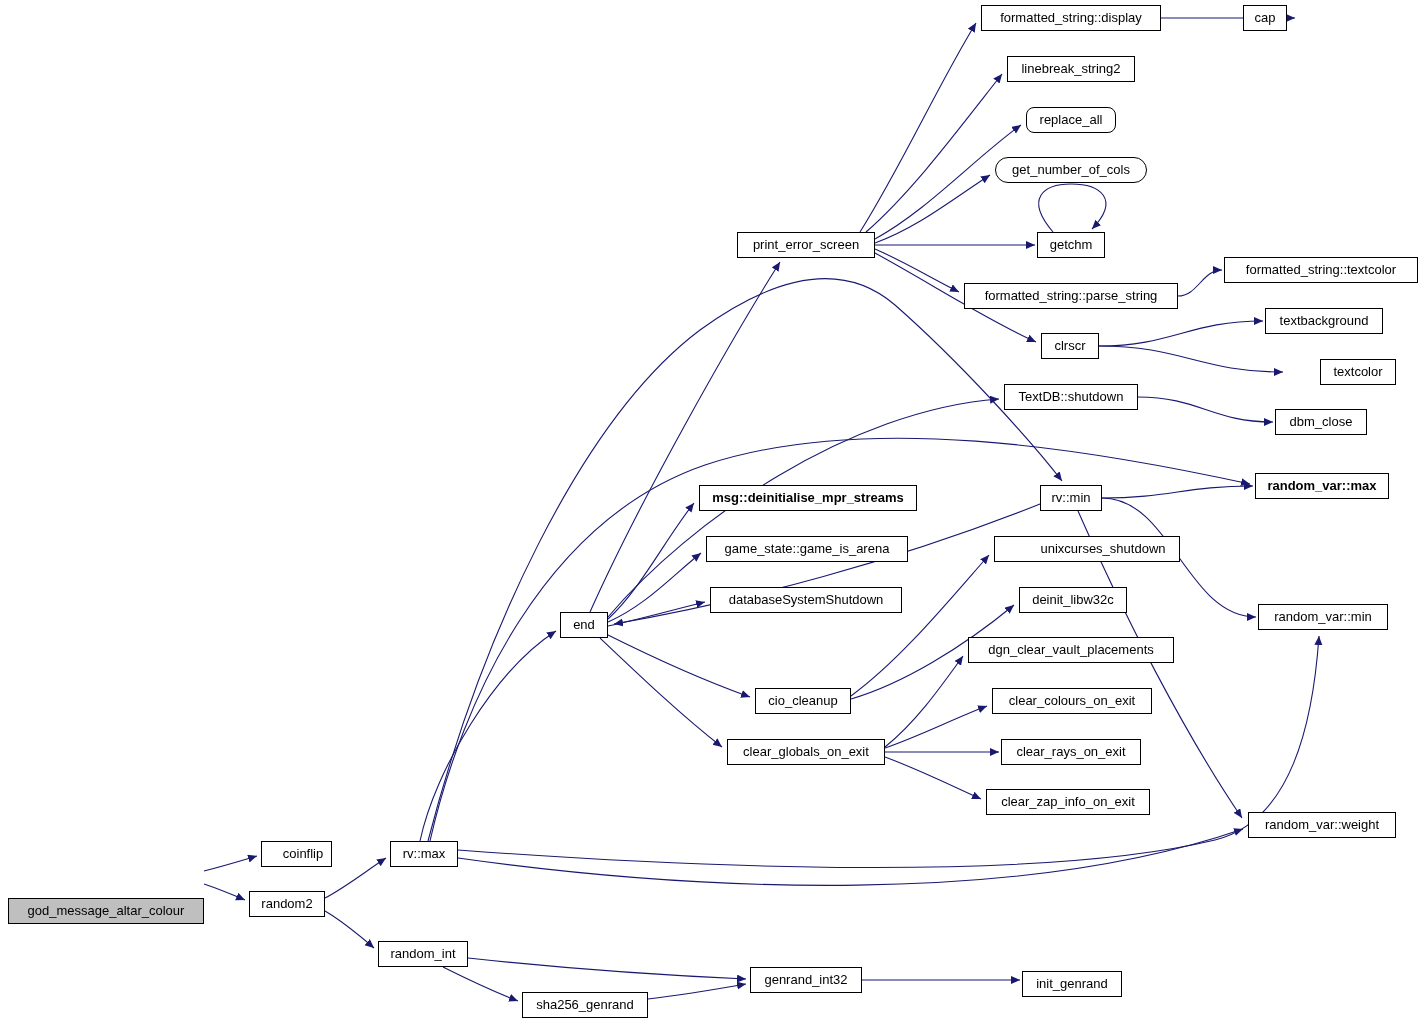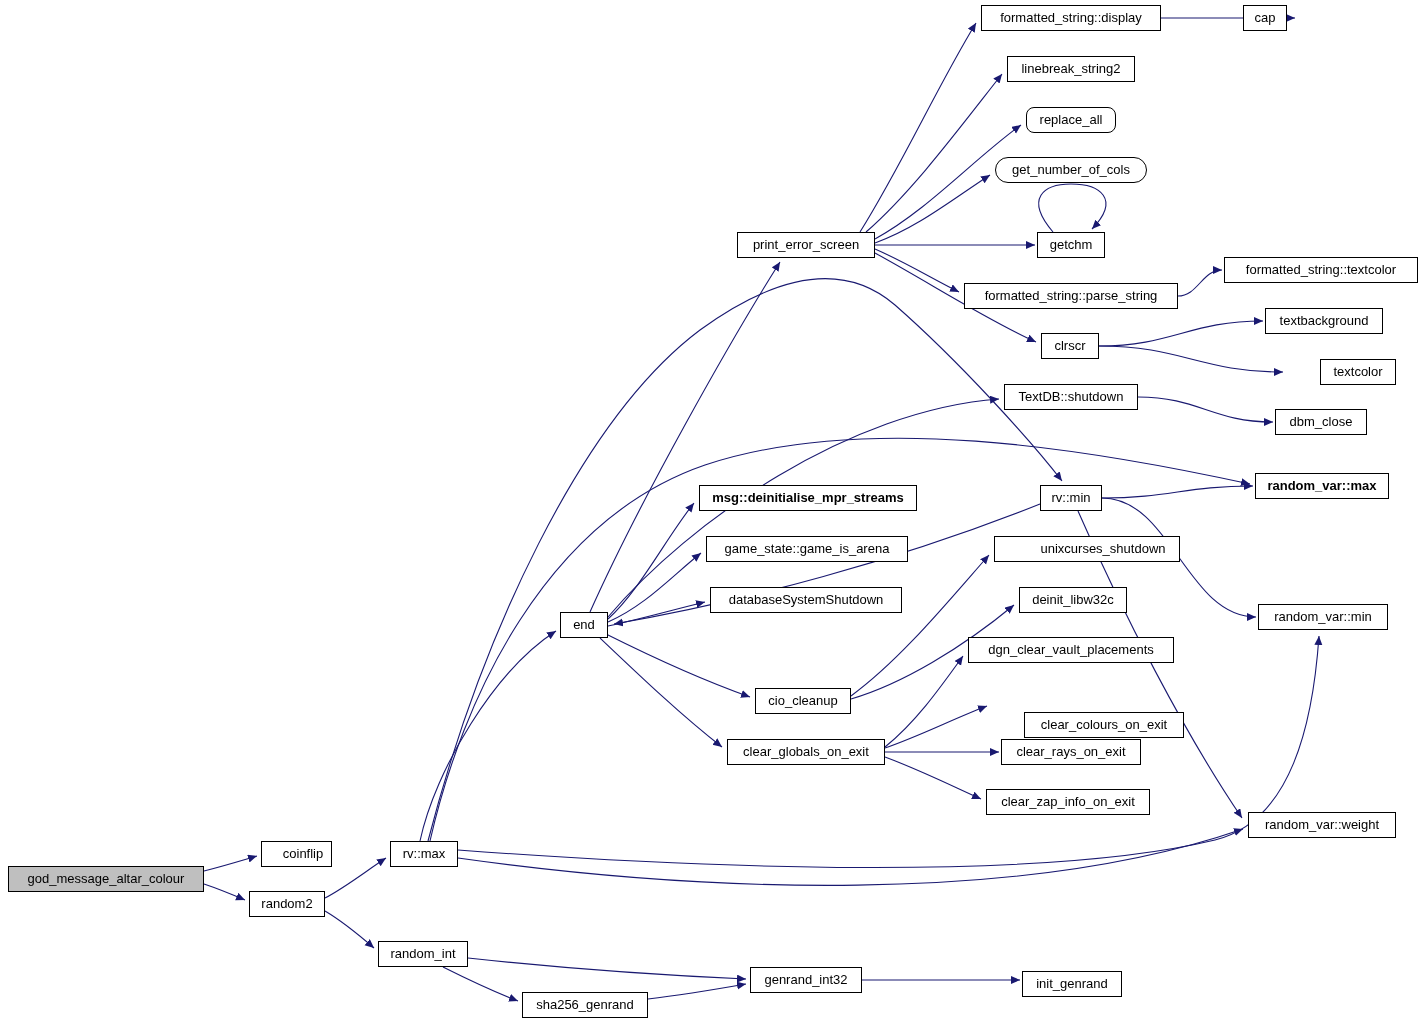--- a/index.html
+++ b/index.html
@@ -17,21 +17,21 @@
     position:absolute;
     height:24px;line-height:24px;
     border:1px solid var(--node-border,#000000);
     background:var(--node-bg,#ffffff);
     color:var(--text-color,#000000);
     font-size:13px;
     text-align:center;
     white-space:nowrap;
     cursor:pointer;
   }
-  .node--highlight{background:var(--highlight-bg,#bfbfbf);}
+  .node--highlight{background:var(--highlight-bg,#bfbfbf);margin-top:32px;}
 </style>
 </head>
 <body>
 
 <div id="canvas">
   <svg id="edges" xmlns="http://www.w3.org/2000/svg">
     <defs>
       <marker id="arrowhead" markerUnits="userSpaceOnUse" markerWidth="12" markerHeight="10" refX="9" refY="4" orient="auto">
         <path d="M0,0 L9,4 L0,8 Z"></path>
       </marker>
@@ -105,19 +105,19 @@
     <div class="node" style="left: 1275px; top: 409px; width: 90px;">dbm_close</div>
     <div class="node" style="left: 1040px; top: 485px; width: 60px;">rv::min</div>
     <div class="node" style="left: 1255px; top: 473px; width: 132px; font-weight: bold;">random_var::max</div>
     <div class="node" style="left: 699px; top: 485px; width: 216px; font-weight: bold;">msg::deinitialise_mpr_streams</div>
     <div class="node" style="left: 706px; top: 536px; width: 200px;">game_state::game_is_arena</div>
     <div class="node" style="left: 710px; top: 587px; width: 190px;">databaseSystemShutdown</div>
     <div class="node" style="left: 994px; top: 536px; width: 152px; padding-left: 32px;">unixcurses_shutdown</div>
     <div class="node" style="left: 1019px; top: 587px; width: 106px;">deinit_libw32c</div>
     <div class="node" style="left: 968px; top: 637px; width: 204px;">dgn_clear_vault_placements</div>
     <div class="node" style="left: 755px; top: 688px; width: 94px;">cio_cleanup</div>
-    <div class="node" style="left: 992px; top: 712px; width: 158px; margin-left: 32px;">clear_colours_on_exit</div>
+    <div class="node" style="left: 992px; top: 688px; width: 158px;">clear_colours_on_exit</div>
     <div class="node" style="left: 727px; top: 739px; width: 156px;">clear_globals_on_exit</div>
     <div class="node" style="left: 1001px; top: 739px; width: 138px;">clear_rays_on_exit</div>
     <div class="node" style="left: 986px; top: 789px; width: 162px;">clear_zap_info_on_exit</div>
     <div class="node" style="left: 1258px; top: 604px; width: 128px;">random_var::min</div>
     <div class="node" style="left: 1248px; top: 812px; width: 146px;">random_var::weight</div>
   </div>
 
 </body></html>

